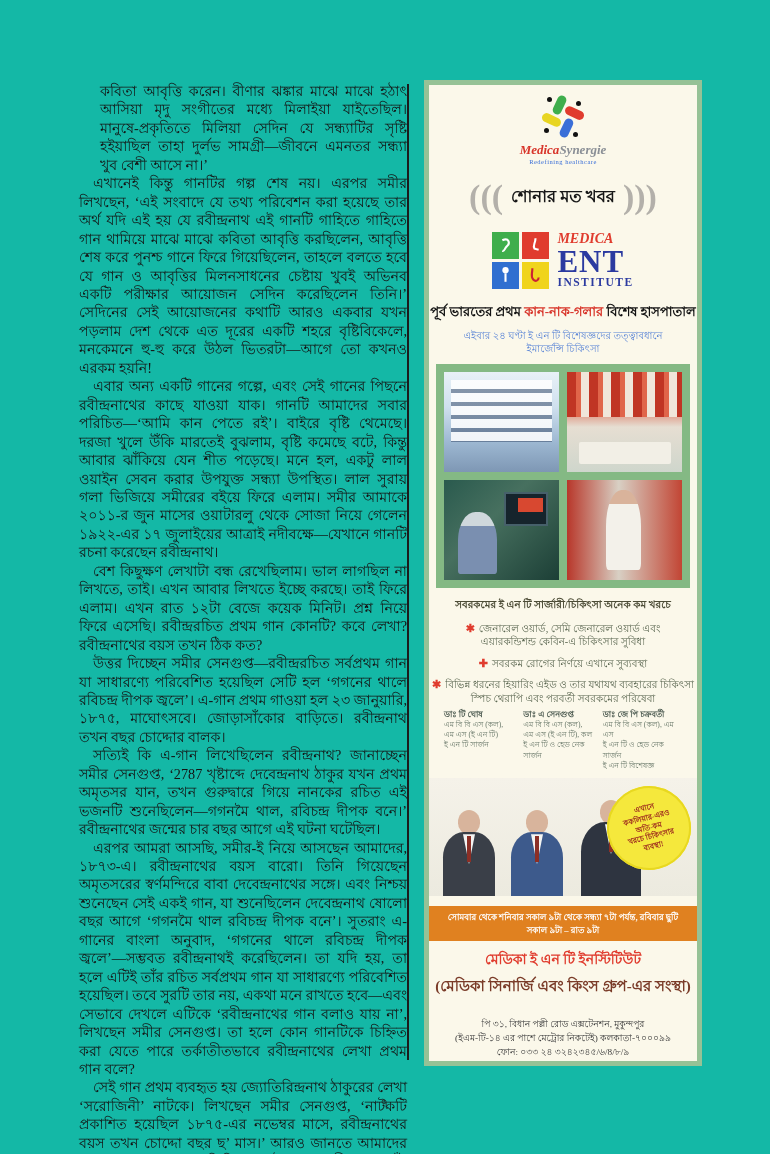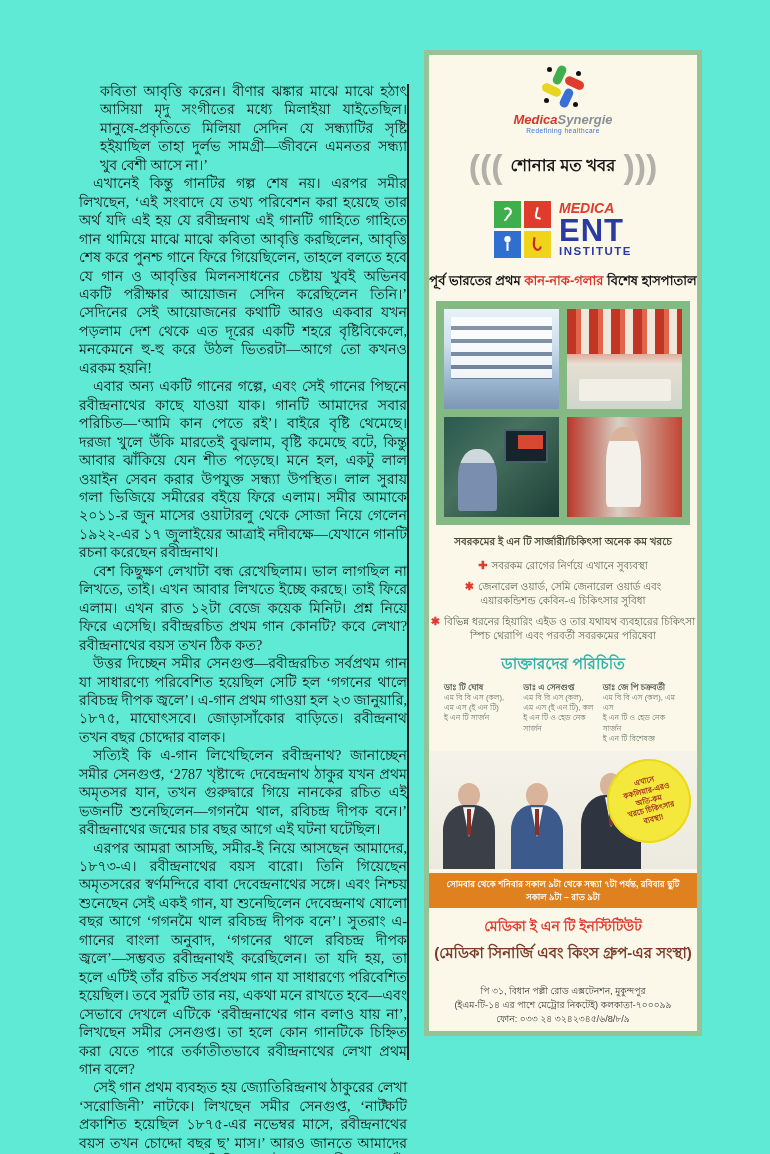--- a/index.html
+++ b/index.html
@@ -1,36 +1,36 @@
 <!DOCTYPE html>
 <html><head>
 <meta charset="utf-8">
 <style>
   html,body{margin:0;padding:0;}
   body{width:770px;height:1154px;background:#fdfdfa;position:relative;
        font-family:"Liberation Serif",serif;}
-  .page{position:absolute;inset:0;background:#5eead4;overflow:hidden;}
+  .page{position:absolute;inset:0;background:#14b8a6;overflow:hidden;}
 
   
   .article{position:absolute;left:79px;top:82px;width:328px;
            font-size:14.2px;line-height:18.45px;text-align:justify;
            color:#141414;}
   .article p{margin:0;}
   .article p.quote{margin-left:21px;}
   .article p.ind{text-indent:14px;}
 
   .col-rule{position:absolute;left:407px;top:84px;width:2px;height:976px;background:#1c1c1c;}
 
   .page-number{position:absolute;left:0;top:1092px;width:770px;text-align:center;
                font-size:15px;color:#222;}
 
   
-  .ad{position:absolute;left:424px;top:50px;width:278px;height:986px;
+  .ad{position:absolute;left:424px;top:80px;width:278px;height:986px;
       box-sizing:border-box;border:5px solid #96c296;background:#fbf8ea;
-      text-align:center;overflow:hidden;font-family:Liberation Sans, sans-serif;}
+      text-align:center;overflow:hidden;font-family:Liberation Serif, serif;}
 
   
   .ms-logo{margin-top:9px;}
   .pinwheel{position:relative;width:46px;height:46px;margin:0 auto;}
   .petal{position:absolute;width:20px;height:9px;border-radius:5px;left:13px;top:18px;}
   .petal.red{background:#e03c2e;transform:rotate(25deg) translate(9px,-8px);}
   .petal.blue{background:#3a6fd8;transform:rotate(115deg) translate(9px,-8px);}
   .petal.yellow{background:#e8d522;transform:rotate(205deg) translate(9px,-8px);}
   .petal.green{background:#3fae4c;transform:rotate(295deg) translate(9px,-8px);}
   .dot{position:absolute;width:5px;height:5px;border-radius:50%;background:#111;}
@@ -102,21 +102,21 @@
   .man .shirt{position:absolute;left:50%;transform:translateX(-50%);top:24px;width:12px;height:30px;background:#f4f4f2;clip-path:polygon(0 0,100% 0,50% 100%);}
   .man .tie{position:absolute;left:50%;transform:translateX(-50%);top:26px;width:4px;height:26px;background:#8c2f26;}
   .m1{left:14px;} .m1 .body{background:#3a3f48;}
   .m2{left:82px;} .m2 .body{background:#3d5a8c;}
   .m3{left:152px;width:60px;height:96px;} .m3 .body{background:#2e3440;}
   .badge{position:absolute;right:6px;top:8px;width:84px;height:84px;border-radius:50%;
          background:#f5e83c;transform:rotate(-14deg);display:flex;flex-direction:column;
          justify-content:center;gap:1px;box-shadow:0 0 0 2px #e8d820 inset;}
   .badge div{font-size:7.6px;font-weight:bold;color:#a03020;line-height:1.15;}
 
-  .orange{margin-top:4px;background:#e08120;color:#fff;font-size:8.6px;
+  .orange{margin-top:10px;background:#e08120;color:#fff;font-size:8.6px;
           padding:5px 6px;line-height:1.45;font-weight:bold;}
 
   .inst-name{margin-top:7px;color:#e03c2e;font-weight:bold;font-size:14px;}
   .inst-paren{margin-top:2px;font-size:15px;color:#7a3b28;font-weight:bold;}
   .addr{margin-top:19px;font-size:9.2px;color:#3a3a3a;line-height:1.5;}
 </style>
 </head>
 <body>
 
 <div class="page">
@@ -193,20 +193,24 @@
         <div class="ent-inst">INSTITUTE</div>
       </div>
     </div>
 
     <div class="first-line">
       <span>পূর্ব ভারতের প্রথম</span>
       <span class="red">কান-নাক-গলার</span>
       <span>বিশেষ হাসপাতাল</span>
     </div>
 
+    <div class="blue-lines">
+      <div>এইবার ২৪ ঘণ্টা ই এন টি বিশেষজ্ঞদের তত্ত্বাবধানে</div>
+      <div>ইমার্জেন্সি চিকিৎসা</div>
+    </div>
 
     <div class="collage">
       <div class="photo ph-building">
           <div class="bars"></div>
         </div>
       <div class="photo ph-reception">
           <div class="curtain"></div>
           <div class="desk"></div>
         </div>
       <div class="photo ph-ot">
@@ -215,33 +219,32 @@
           <div class="surgeon"></div>
         </div>
       <div class="photo ph-exam">
           <div class="doc"></div>
         </div>
     </div>
 
     <div class="offer-head">সবরকমের ই এন টি সার্জারী/চিকিৎসা অনেক কম খরচে</div>
     <div class="bullets">
       <div class="bullet">
-        <span class="mark">✚</span><span>সবরকম রোগের নির্ণয়ে এখানে সুব্যবস্থা</span>
-      </div>
-      <div class="bullet">
         <span class="mark">✱</span><span>জেনারেল ওয়ার্ড, সেমি জেনারেল ওয়ার্ড এবং</span>
         <div>এয়ারকন্ডিশন্ড কেবিন-এ চিকিৎসার সুবিধা</div>
+      </div>
+      <div class="bullet">
+        <span class="mark">✚</span><span>সবরকম রোগের নির্ণয়ে এখানে সুব্যবস্থা</span>
       </div>
       <div class="bullet">
         <span class="mark">✱</span><span>বিভিন্ন ধরনের হিয়ারিং এইড ও তার যথাযথ ব্যবহারের চিকিৎসা</span>
         <div>স্পিচ থেরাপি এবং পরবর্তী সবরকমের পরিষেবা</div>
       </div>
     </div>
 
-    <div class="doc-head">ডাক্তারদের পরিচিতি</div>
     <div class="doctors">
       <div class="doctor">
         <div class="dname">ডাঃ টি ঘোষ</div>
         <div>এম বি বি এস (কল),</div>
         <div>এম এস (ই এন টি)</div>
         <div>ই এন টি সার্জন</div>
       </div>
       <div class="doctor">
         <div class="dname">ডাঃ এ সেনগুপ্ত</div>
         <div>এম বি বি এস (কল),</div>

